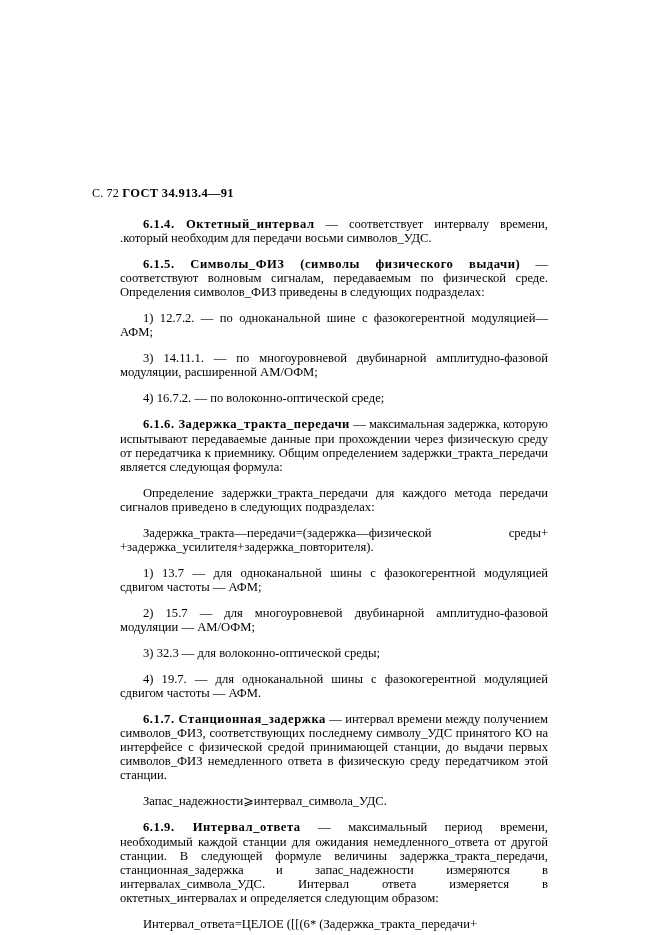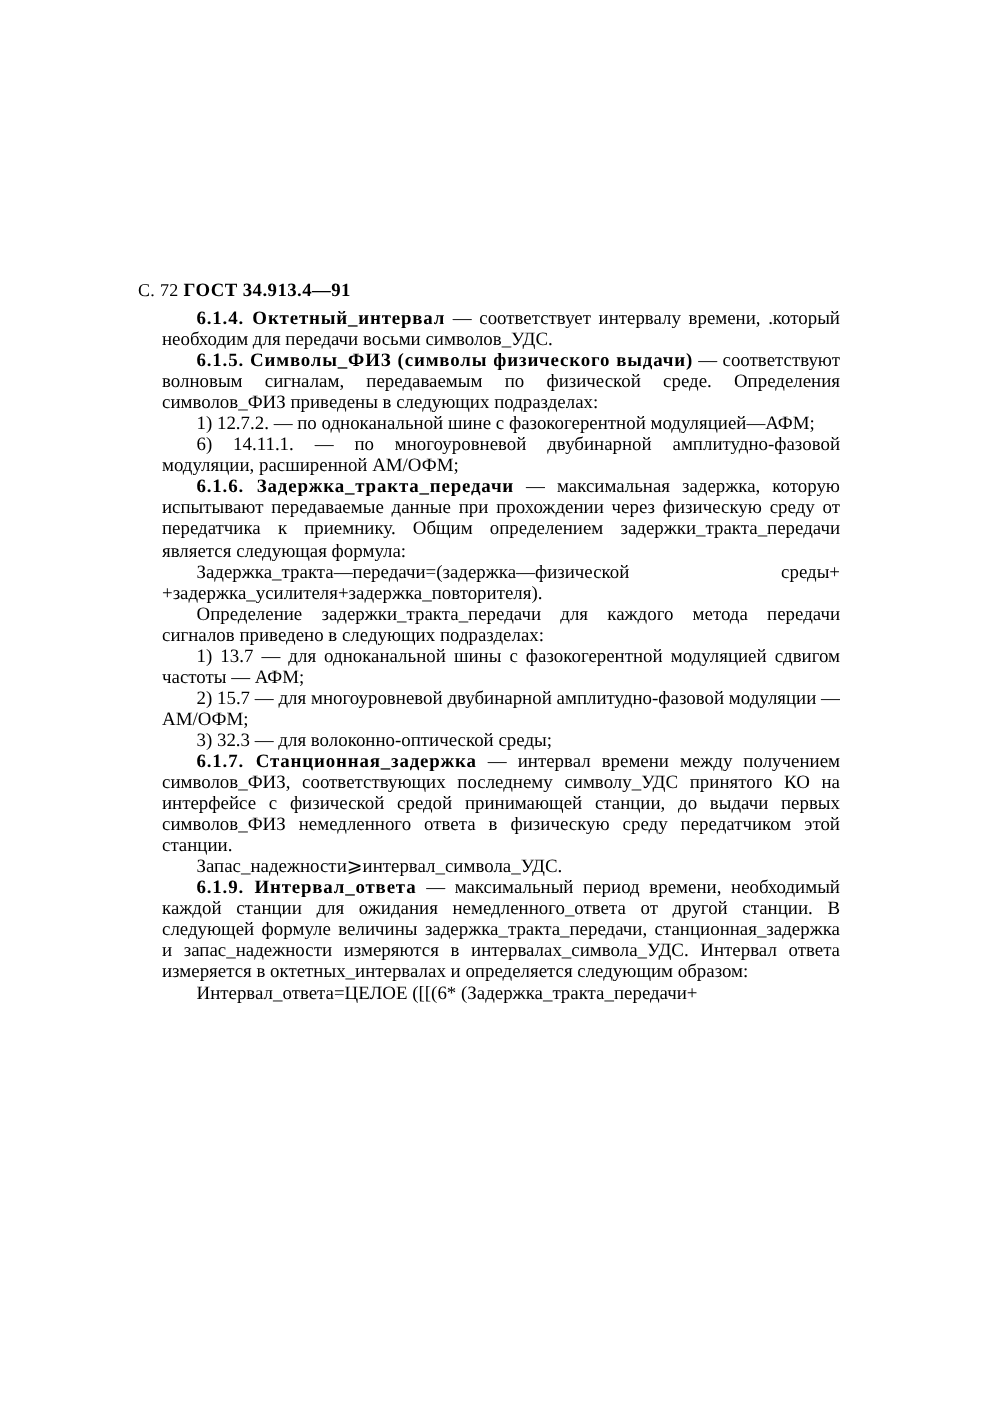--- a/index.html
+++ b/index.html
@@ -42,21 +42,21 @@
     position: absolute;
     left: 108px;
     top: 205px;
     width: 452px;
     font-size: 12.6px;
     line-height: 14.05px;
     text-align: justify;
     text-justify: inter-word;
   }
   p {
-    margin: 0;
+    margin: 12px;
     padding: 0;
   }
   p.ind {
     text-indent: 23px;
   }
   b { font-weight: bold; }
   .sp { letter-spacing: 0.55px; }
 </style>
 </head>
 <body>
@@ -65,26 +65,28 @@
 
   <div class="header">
     <span class="pg">С. 72</span>
     <span class="std">ГОСТ 34.913.4—91</span>
   </div>
 
   <div class="body-col" id="body-col">
       <p class="ind"><b class="sp">6.1.4. Октетный_интервал</b><span> — соответствует интервалу времени, .который необходим для передачи восьми символов_УДС.</span></p>
       <p class="ind"><b class="sp">6.1.5. Символы_ФИЗ (символы физического   выдачи)</b><span> — соответствуют волновым сигналам, передаваемым по физической среде. Определения символов_ФИЗ приведены в следующих подразделах:</span></p>
       <p class="ind"><span>1)  12.7.2. — по одноканальной шине с фазокогерентной модуляцией—АФМ;</span></p>
-      <p class="ind"><span>6)  14.11.1. — по многоуровневой двубинарной амплитудно-фазовой модуляции, расширенной АМ/ОФМ;</span></p>
+      <p class="ind"><span>3)  14.11.1. — по многоуровневой двубинарной амплитудно-фазовой модуляции, расширенной АМ/ОФМ;</span></p>
+      <p class="ind"><span>4)  16.7.2. — по волоконно-оптической среде;</span></p>
       <p class="ind"><b class="sp">6.1.6. Задержка_тракта_передачи</b><span> — максимальная задержка, которую испытывают передаваемые данные при прохождении через физическую среду от передатчика к приемнику. Общим определением задержки_тракта_передачи является    следующая формула:</span></p>
+      <p class="ind"><span>Определение задержки_тракта_передачи для  каждого метода передачи сигналов приведено в следующих подразделах:</span></p>
       <p class="ind"><span>Задержка_тракта—передачи=(задержка—физической    среды+ +задержка_усилителя+задержка_повторителя).</span></p>
-      <p class="ind"><span>Определение задержки_тракта_передачи для  каждого метода передачи сигналов приведено в следующих подразделах:</span></p>
       <p class="ind"><span>1)  13.7 — для одноканальной шины с фазокогерентной модуляцией сдвигом частоты — АФМ;</span></p>
       <p class="ind"><span>2)  15.7 — для многоуровневой двубинарной амплитудно-фазовой модуляции — АМ/ОФМ;</span></p>
       <p class="ind"><span>3)  32.3 — для волоконно-оптической среды;</span></p>
+      <p class="ind"><span>4)  19.7. — для одноканальной шины с фазокогерентной модуляцией сдвигом частоты — АФМ.</span></p>
       <p class="ind"><b class="sp">6.1.7. Станционная_задержка</b><span> — интервал времени между получением символов_ФИЗ, соответствующих последнему символу_УДС принятого КО на интерфейсе с физической средой принимающей станции, до выдачи первых символов_ФИЗ немедленного ответа в физическую среду передатчиком этой станции.</span></p>
       <p class="ind"><span>Запас_надежности⩾интервал_символа_УДС.</span></p>
       <p class="ind"><b class="sp">6.1.9. Интервал_ответа</b><span> — максимальный период времени, необходимый каждой станции для ожидания   немедленного_ответа от другой станции. В следующей формуле величины задержка_тракта_передачи, станционная_задержка и запас_надежности измеряются в интервалах_символа_УДС. Интервал ответа измеряется в октетных_интервалах и определяется следующим образом:</span></p>
       <p class="ind"><span>Интервал_ответа=ЦЕЛОЕ ([[(6* (Задержка_тракта_передачи+</span></p>
     </div>
 
 </div>
 
 </body></html>

